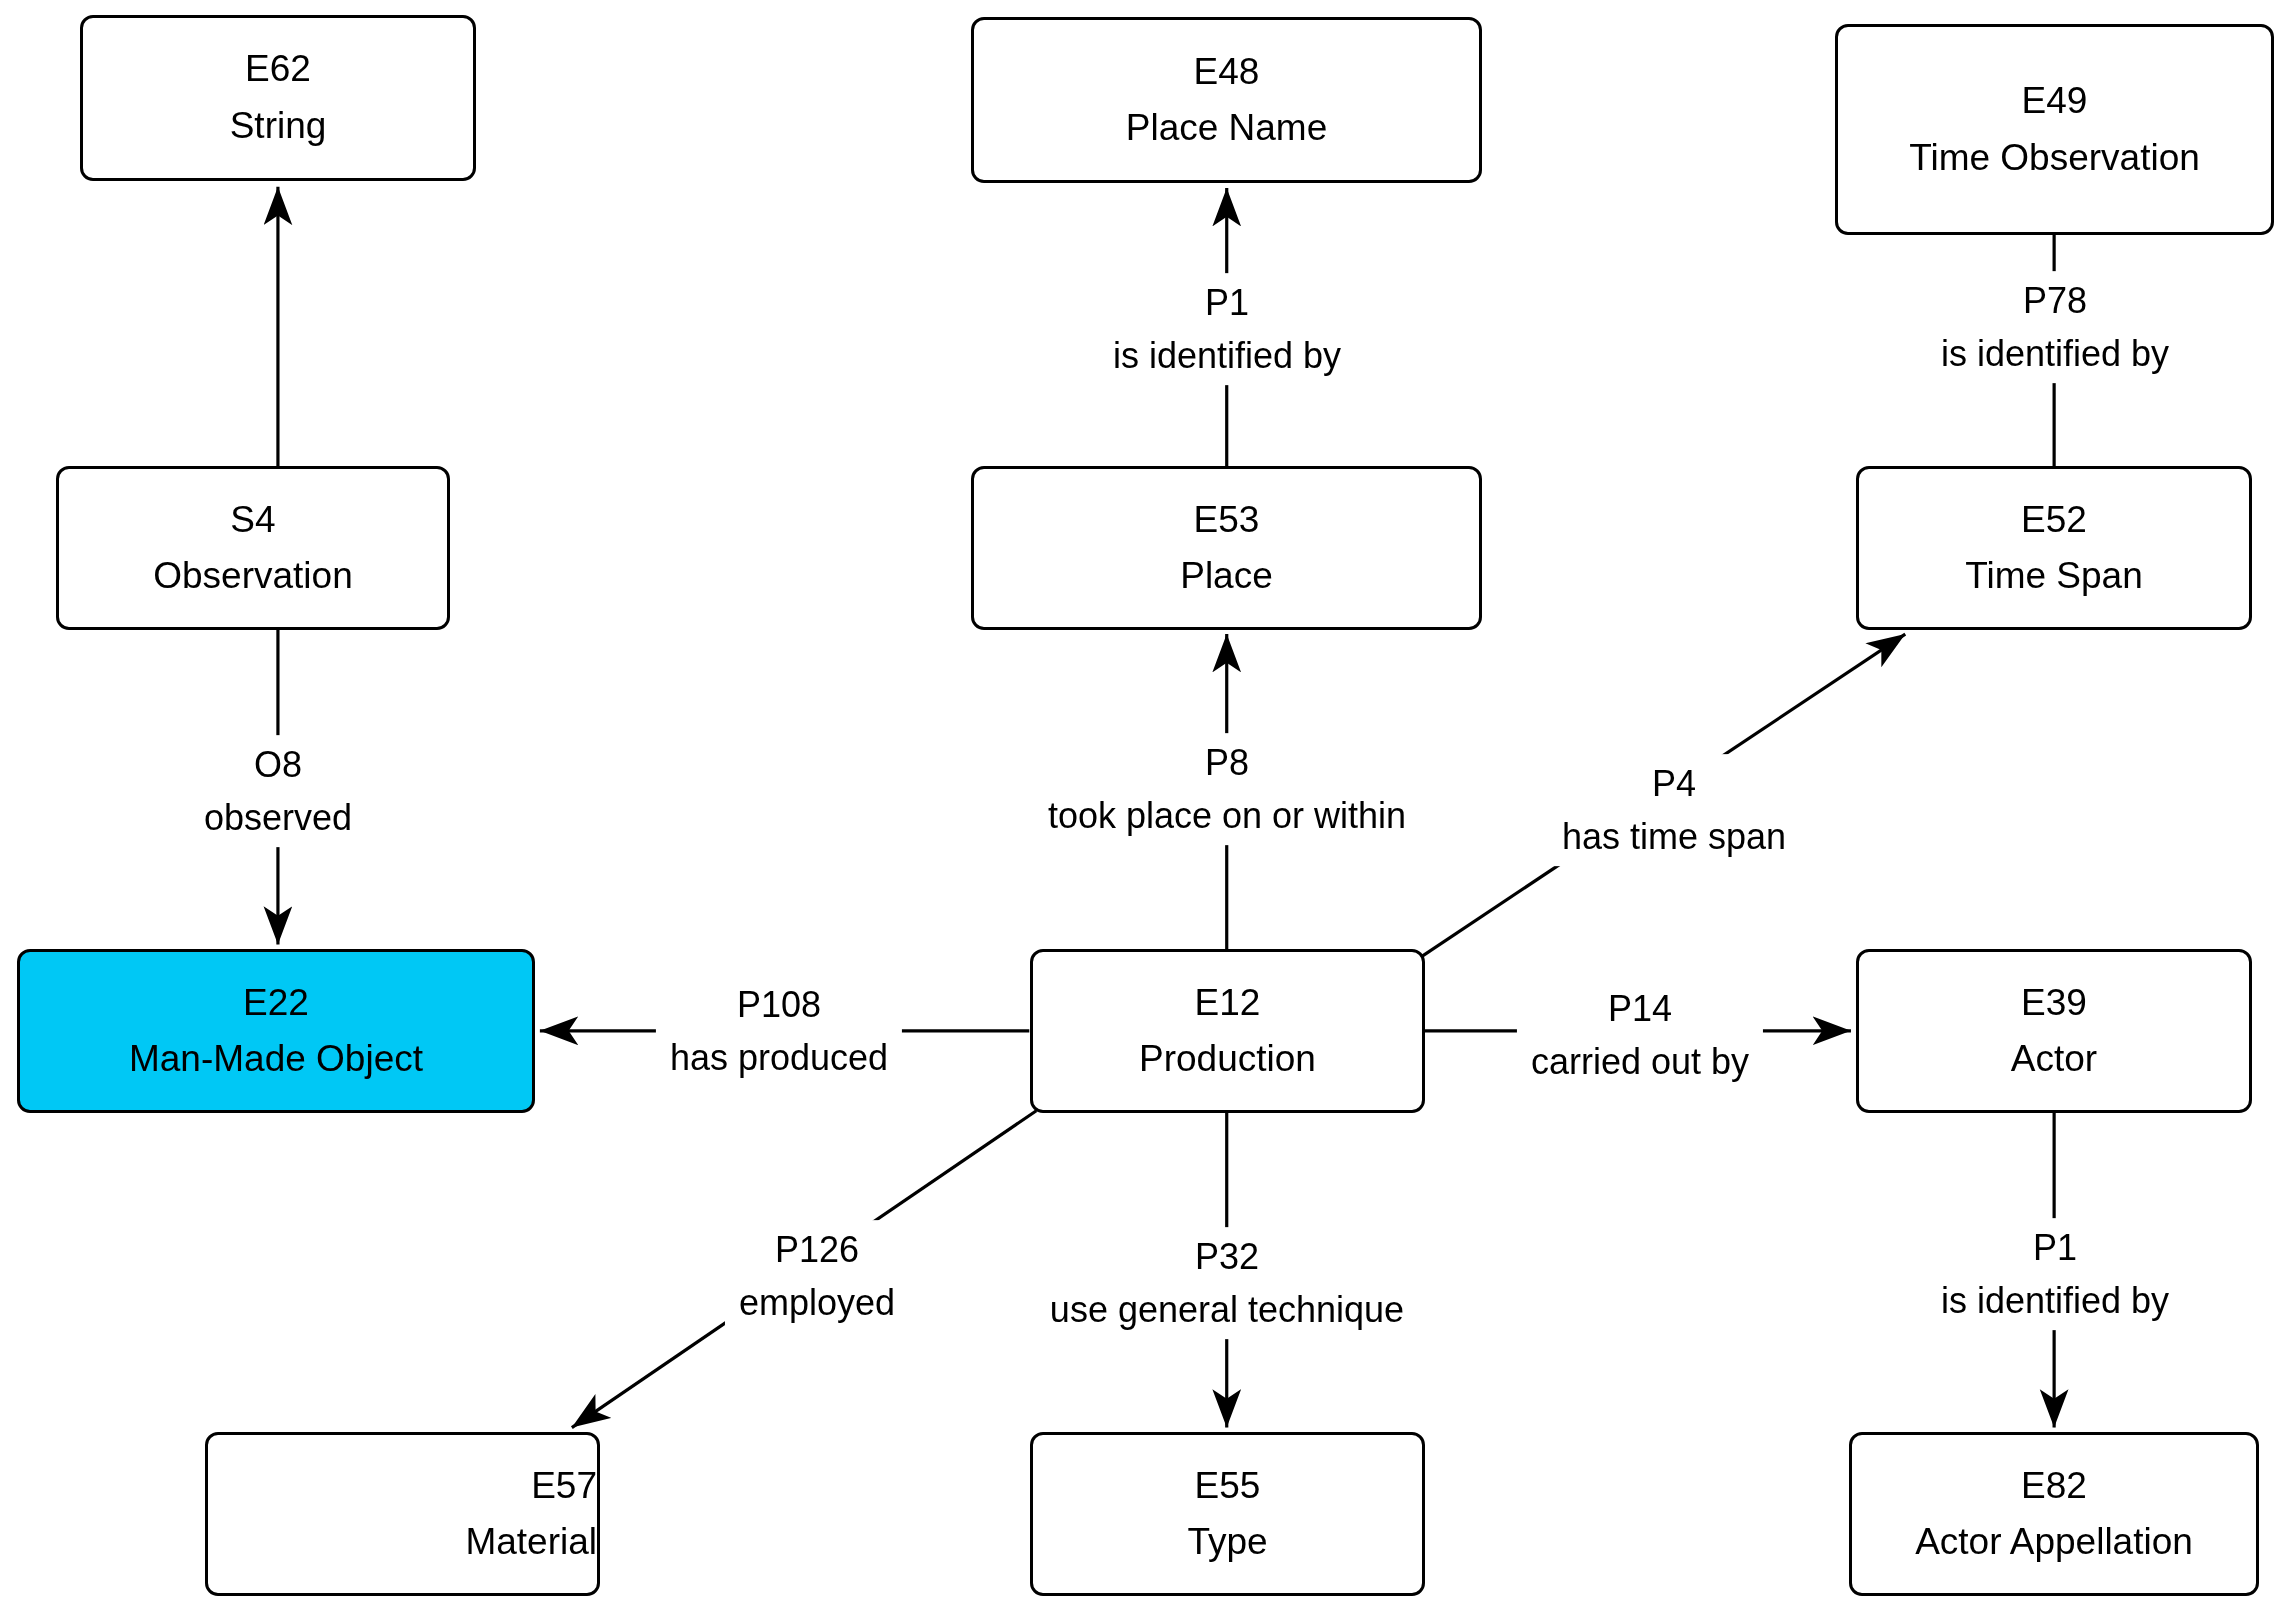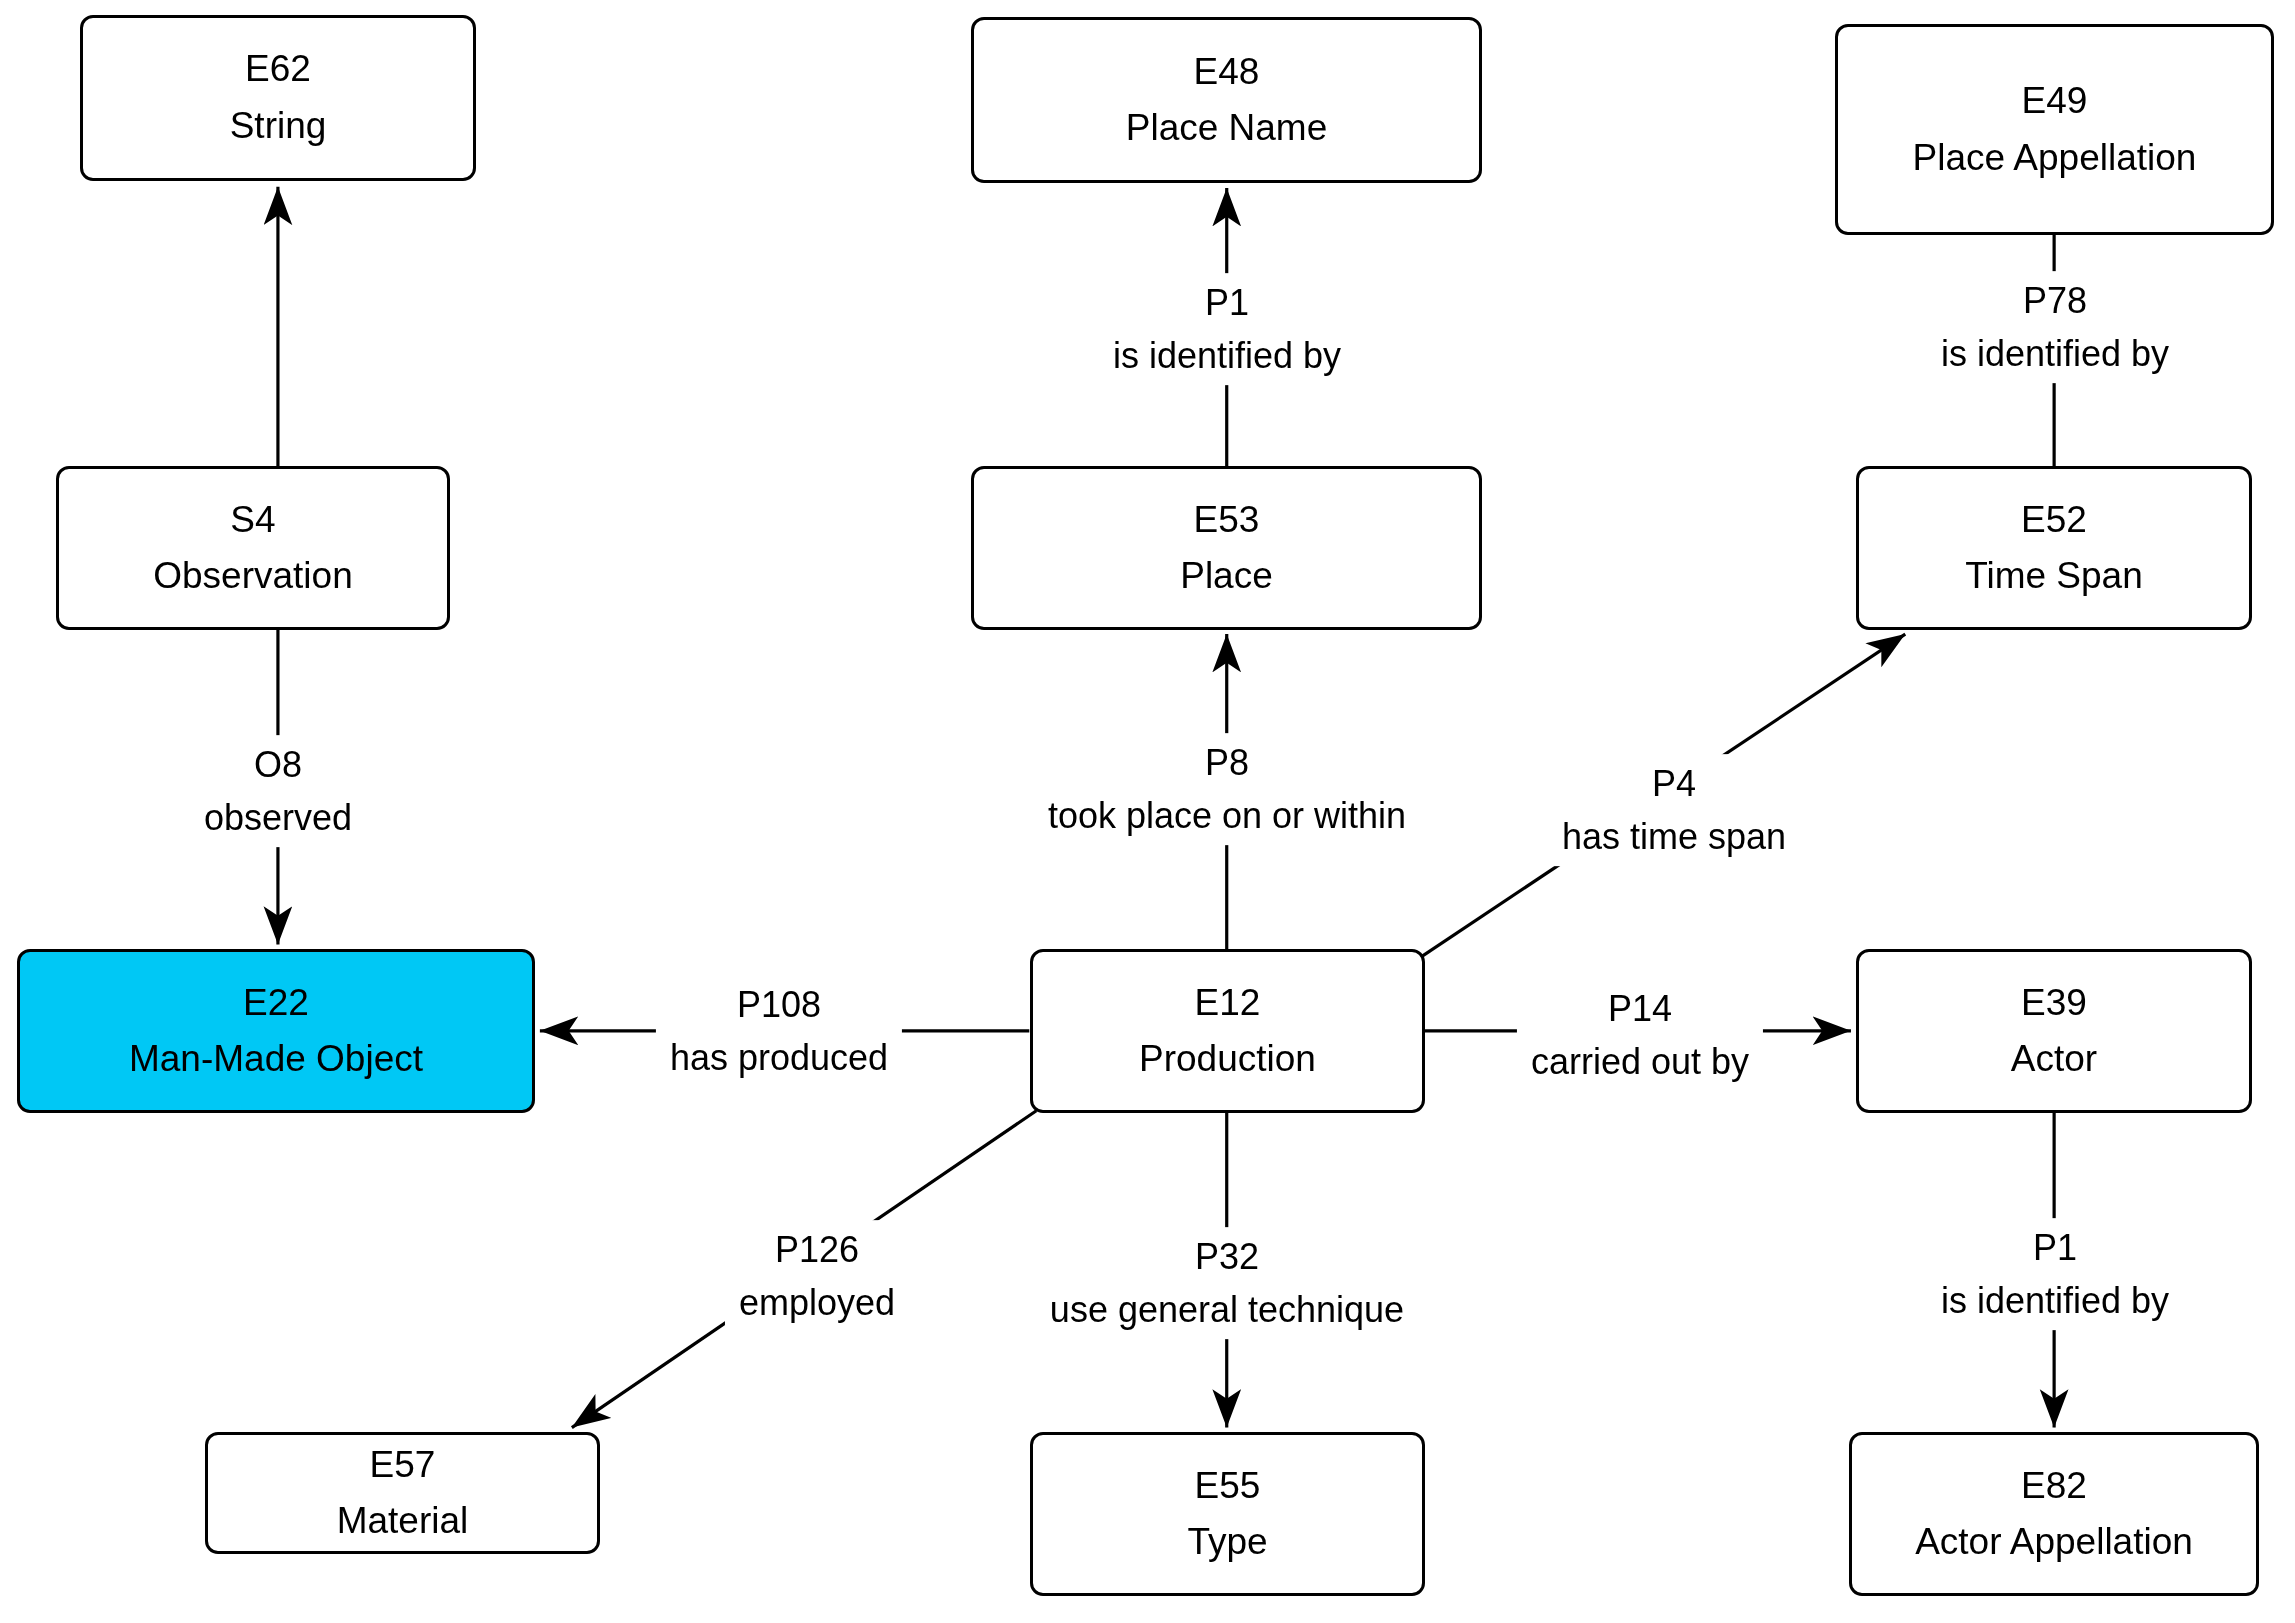--- a/index.html
+++ b/index.html
@@ -29,21 +29,21 @@
   }
   #node-e62{left:80px;top:14.7px;width:396px;height:166px;}
   #node-s4{left:56px;top:466px;width:394px;height:164px;}
   #node-e22{left:17px;top:949px;width:518px;height:164px;}
   #node-e48{left:971px;top:17px;width:511px;height:166px;}
   #node-e53{left:971px;top:466px;width:511px;height:164px;}
   #node-e12{left:1030px;top:949px;width:395px;height:164px;}
   #node-e49{left:1835px;top:24px;width:439px;height:211px;}
   #node-e52{left:1856px;top:466px;width:396px;height:164px;}
   #node-e39{left:1856px;top:949px;width:396px;height:164px;}
-  #node-e57{left:205px;top:1432px;width:395px;height:122px;}
+  #node-e57{left:205px;top:1432px;width:395px;height:164px;align-items:flex-end;}
   #node-e55{left:1030px;top:1432px;width:395px;height:164px;}
   #node-e82{left:1849px;top:1432px;width:410px;height:164px;}
   .edge-label{
     position:absolute;
     transform:translate(-50%,-50%);
     background:#ffffff;
     text-align:center;
     font-size:36px;
     line-height:1.48;
     padding:2.6px 14px;
@@ -89,21 +89,21 @@
   <div class="node" id="node-e62">
     <span>E62</span>
     <span>String</span>
   </div>
   <div class="node" id="node-e48">
     <span>E48</span>
     <span>Place Name</span>
   </div>
   <div class="node" id="node-e49">
     <span>E49</span>
-    <span>Place Appellation</span>
+    <span>Time Observation</span>
   </div>
 
   <div class="node" id="node-s4">
     <span>S4</span>
     <span>Observation</span>
   </div>
   <div class="node" id="node-e53">
     <span>E53</span>
     <span>Place</span>
   </div>

